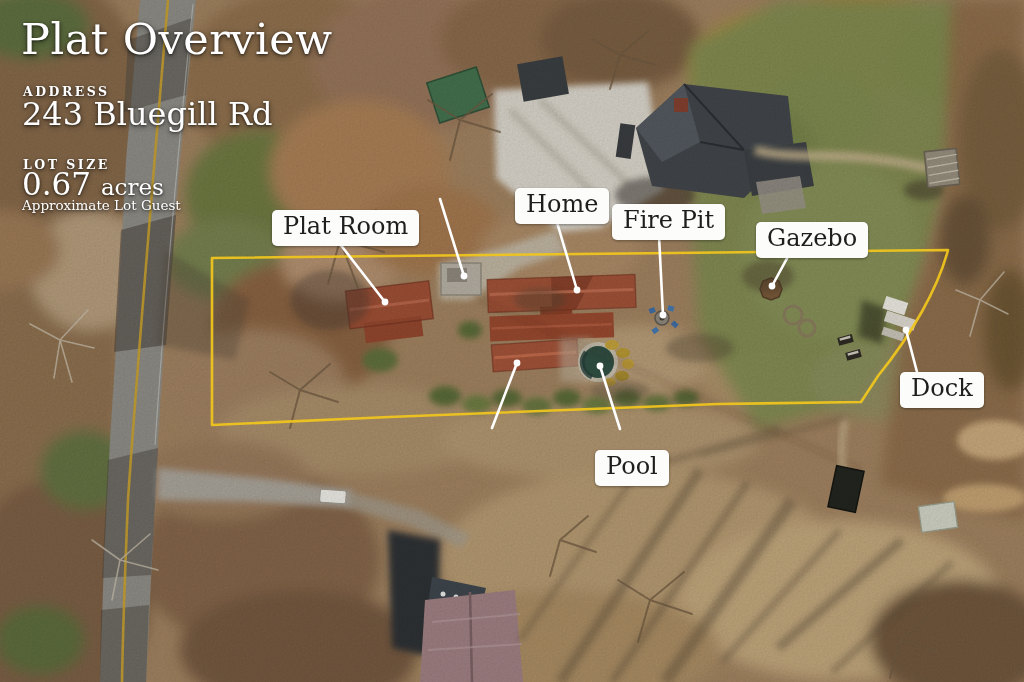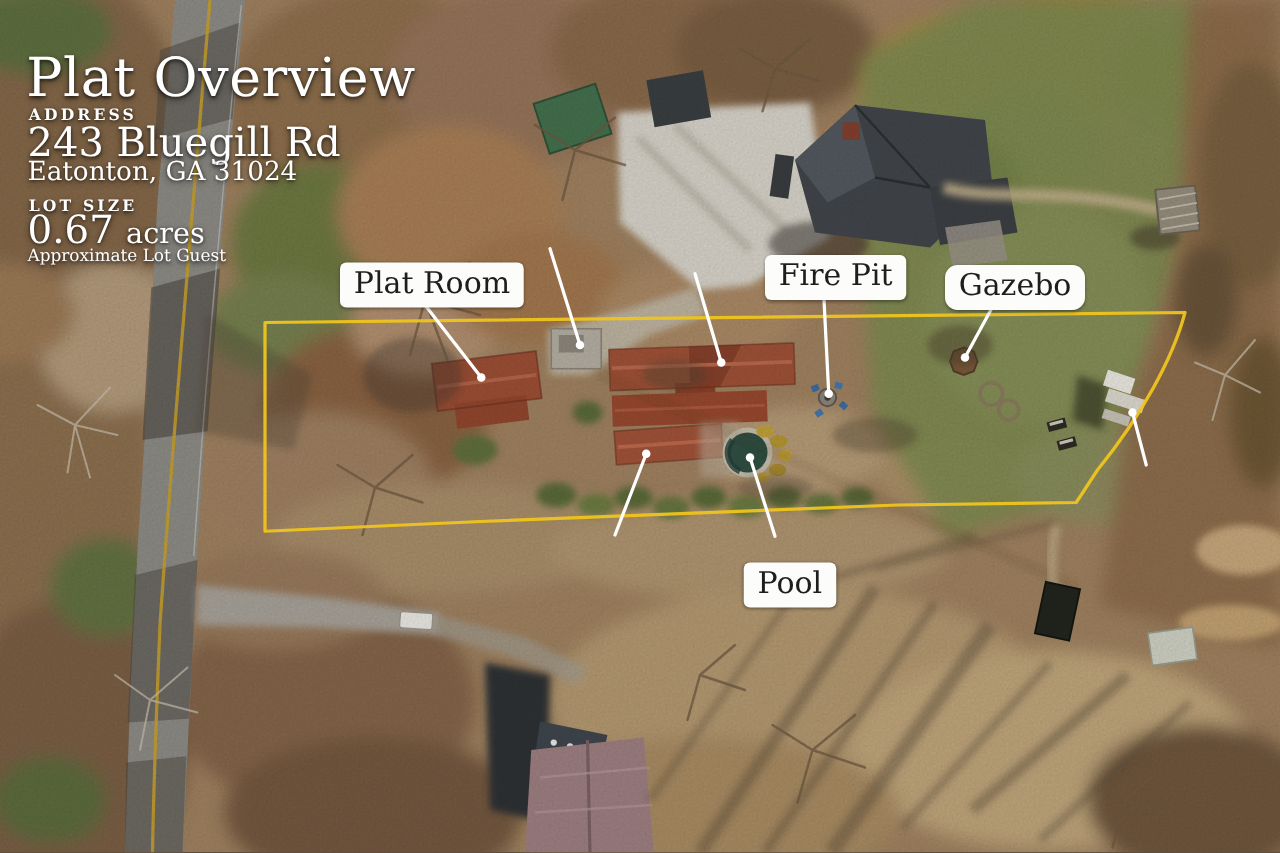--- a/index.html
+++ b/index.html
@@ -9,28 +9,28 @@
   .overlay{pointer-events:none;}
 
   
   .map-label{position:absolute;background:#fcfcfa;color:#1e1e1e;font-size:24px;
              line-height:1.15;padding:3px 11px 5px;border-radius:5px;white-space:nowrap;
              box-shadow:0 1px 3px rgba(0,0,0,.38);}
   .lbl-guest-room{left:272px;top:210px;}
   .lbl-shed{left:404px;top:163px;}
   .lbl-home{left:515px;top:188px;}
   .lbl-fire-pit{left:580px;top:204px;margin-left:32px;}
-  .lbl-gazebo{left:756px;top:212px;border-radius:10px;}
+  .lbl-gazebo{left:756px;top:222px;}
   .lbl-dock{left:900px;top:372px;}
   .lbl-guest-house{left:413px;top:428px;}
   .lbl-pool{left:595px;top:450px;}
 
   
   .hdr{position:absolute;color:#ffffff;text-shadow:0 1px 3px rgba(0,0,0,.65),0 2px 7px rgba(0,0,0,.45);}
-  .hdr-title{left:21px;top:14px;font-size:43px;letter-spacing:.5px;margin-top:24px;}
+  .hdr-title{left:21px;top:14px;font-size:43px;letter-spacing:.5px;}
   .hdr-kicker{font-size:12.5px;font-weight:bold;letter-spacing:2.5px;}
   .hdr-addr-label{left:23px;top:84px;}
   .hdr-addr1{left:22px;top:95px;font-size:32px;}
   .hdr-addr2{left:22px;top:125px;font-size:21px;}
   .hdr-lot-label{left:23px;top:157px;}
   .hdr-lot-value{left:22px;top:166px;font-size:31px;}
   .hdr-lot-value .unit{font-size:23px;}
   .hdr-lot-note{left:22px;top:197px;font-size:13.5px;}
 </style>
 </head>
@@ -314,29 +314,30 @@
       <circle cx="577" cy="290" r="3.4"></circle>
       <circle cx="663" cy="315" r="3.4"></circle>
       <circle cx="772" cy="286" r="3.4"></circle>
       <circle cx="906" cy="330" r="3.4"></circle>
       <circle cx="517" cy="363" r="3.4"></circle>
       <circle cx="600" cy="366" r="3.4"></circle>
     </g>
   </svg>
 
   <div class="map-label lbl-guest-room">Plat Room</div>
+  <div class="map-label lbl-home">Home</div>
   <div class="map-label lbl-fire-pit">Fire Pit</div>
   <div class="map-label lbl-gazebo">Gazebo</div>
+  <div class="map-label lbl-dock">Dock</div>
   <div class="map-label lbl-pool">Pool</div>
 
   <div class="hdr hdr-title">Plat Overview</div>
 
   <div class="hdr hdr-kicker hdr-addr-label">ADDRESS</div>
   <div class="hdr hdr-addr1">243 Bluegill Rd</div>
-  <div class="hdr hdr-addr2">Eatonton, GA 31024</div>
 
   <div class="hdr hdr-kicker hdr-lot-label">LOT SIZE</div>
   <div class="hdr hdr-lot-value">
     <span>0.67</span>
     <span class="unit">acres</span>
   </div>
   <div class="hdr hdr-lot-note">Approximate Lot Guest</div>
 
 </div>
 

